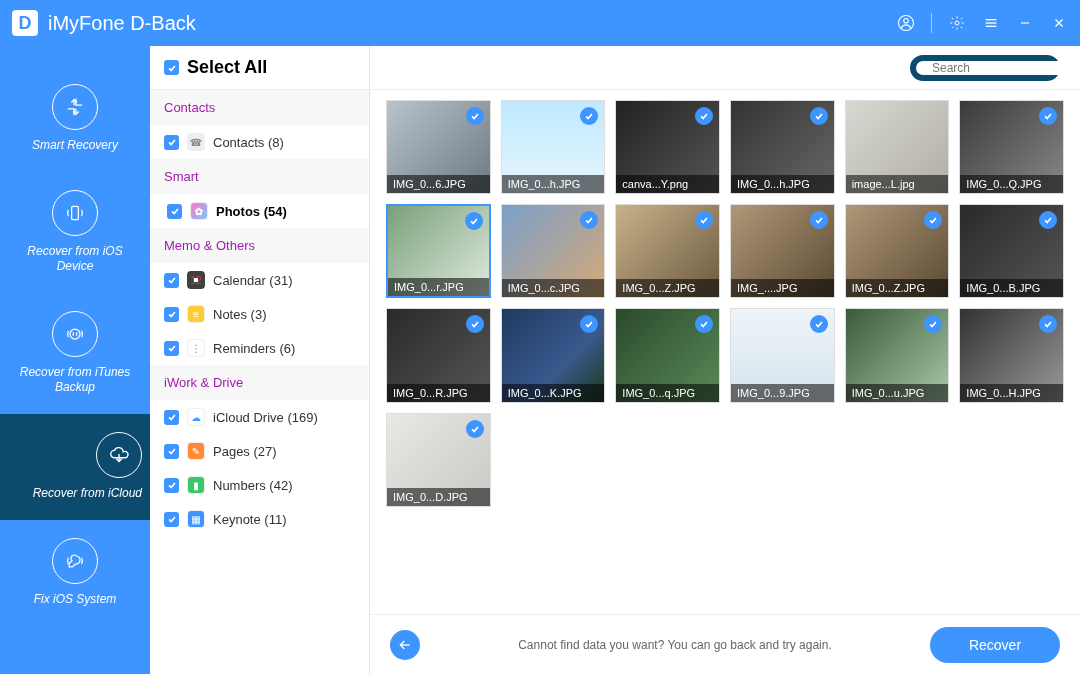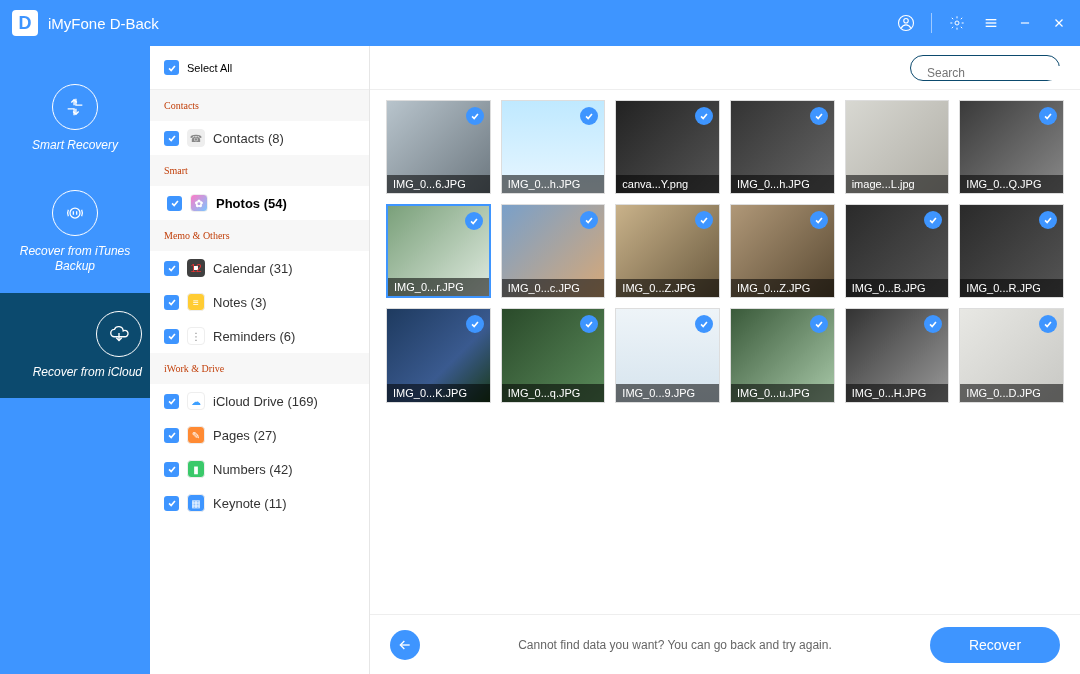--- a/index.html
+++ b/index.html
@@ -1,46 +1,46 @@
 <!DOCTYPE html>
 <html><head>
 <meta charset="utf-8">
 <style>
 * { margin: 0; padding: 0; box-sizing: border-box; font-family: Arial, sans-serif; }
 body { width: 1080px; height: 674px; background: #fff; overflow: hidden; }
 
 .titlebar { height: 46px; background: #3e95ff; display: flex; align-items: center; padding: 0 12px; color: #fff; }
 .logo-icon { width: 26px; height: 26px; background: #fff; border-radius: 4px; display: flex; align-items: center; justify-content: center; color: #3e95ff; font-weight: bold; font-size: 18px; margin-right: 10px; }
-.app-title { font-size: 15px; flex: 0 0 auto; }
+.app-title { font-size: 20px; flex: 0 0 auto; }
 .titlebar-spacer { flex: 1; }
 .titlebar-controls { display: flex; align-items: center; gap: 16px; }
 .titlebar-controls .tb-icon { width: 18px; height: 18px; display: flex; align-items: center; justify-content: center; cursor: pointer; }
 .tb-divider { width: 1px; height: 20px; background: rgba(255,255,255,0.5); }
 
 .content { display: flex; height: calc(100% - 46px); }
 
 .left-nav { width: 150px; background: #3e95ff; color: #fff; display: flex; flex-direction: column; padding-top: 20px; }
 .nav-item { display: flex; flex-direction: column; align-items: center; padding: 18px 8px; cursor: pointer; font-style: italic; }
 .nav-item.active { background: #0c4a6e; align-items: flex-end; }
 .nav-icon-ring { width: 46px; height: 46px; border: 1.5px solid #fff; border-radius: 50%; display: flex; align-items: center; justify-content: center; margin-bottom: 8px; }
 .nav-label { font-size: 12px; text-align: center; line-height: 1.3; }
 
 .middle { width: 220px; border-right: 1px solid #e6e6e6; overflow-y: auto; background: #fff; }
 .select-all-row { height: 44px; display: flex; align-items: center; padding: 0 14px; border-bottom: 1px solid #eee; }
-.cat-header { background: #f7f7f7; padding: 10px 14px; font-size: 10px; color: #c2410c; font-family: Liberation Serif, serif; }
+.cat-header { background: #f7f7f7; padding: 10px 14px; font-size: 13px; color: #a21caf; }
 .cat-item { display: flex; align-items: center; padding: 8px 14px 8px 14px; font-size: 13px; color: #333; cursor: pointer; gap: 8px;}
 .cat-item.active { background: #fff; color: #000; font-weight: bold; border-left: 3px solid transparent; }
 .chk { width: 15px; height: 15px; border-radius: 3px; background: #3e95ff; display: inline-flex; align-items: center; justify-content: center; flex-shrink: 0; }
 .chk svg{width:10px;height:10px;}
 .cat-icon { width: 18px; height: 18px; border-radius: 4px; display:inline-flex;align-items:center;justify-content:center;font-size:10px;color:#fff;flex-shrink:0;}
-.sa-label { font-size: 11px; font-weight: normal; margin-left: 8px; }
+.sa-label { font-size: 18px; font-weight: bold; margin-left: 8px; }
 
 .right { flex: 1; display: flex; flex-direction: column; }
 .search-row { height: 44px; display: flex; align-items: center; justify-content: flex-end; padding: 0 20px; border-bottom: 1px solid #eee; }
-.search-box { width: 150px; height: 26px; border: 1px solid #0c4a6e; border-radius: 13px; display: flex; align-items: flex-end; padding: 0 10px; color: #aaa; font-size: 12px; gap:6px;}
+.search-box { width: 150px; height: 26px; border: 6px solid #0c4a6e; border-radius: 13px; display: flex; align-items: flex-end; padding: 0 10px; color: #aaa; font-size: 12px; gap:6px;}
 .search-box input{border:none;outline:none;flex:1;font-size:12px;}
 
 .grid-wrap { flex: 1; overflow-y: auto; padding: 10px 16px; }
 .grid { display: grid; grid-template-columns: repeat(6, 1fr); gap: 10px; }
 .thumb { position: relative; aspect-ratio: 1/0.9; border: 1px solid #ddd; background:#ccc; overflow:hidden;}
 .thumb.selected{ border: 2px solid #3e95ff; }
 .thumb-check { position: absolute; top: 6px; right: 6px; width: 18px; height: 18px; border-radius: 50%; background: #3e95ff; display: flex; align-items: center; justify-content: center; }
 .thumb-label { position: absolute; bottom: 0; left: 0; right: 0; background: rgba(0,0,0,0.55); color: #fff; font-size: 11px; padding: 3px 6px; white-space:nowrap; overflow:hidden; text-overflow:ellipsis;}
 .thumb-img{width:100%;height:100%;}
 
@@ -123,38 +123,59 @@
             <polyline points="16,17 13,20 10,17" transform="translate(0 0)"></polyline>
             <path d="M11 4 L11 10"></path>
             <path d="M13 20 L13 14"></path>
           </svg>
         </div>
         <div class="nav-label">Smart Recovery</div>
       </div>
       <div class="nav-item">
         <div class="nav-icon-ring">
           <svg viewBox="0 0 24 24" width="20" height="20" fill="none" stroke="#fff" stroke-width="1.5">
+            <rect x="8" y="4" width="8" height="16" rx="1.5"></rect>
+            <line x1="12" y1="18" x2="12" y2="18"></line>
+            <path d="M4 8 A10 10 0 0 0 4 16"></path>
+            <path d="M20 8 A10 10 0 0 1 20 16"></path>
+          </svg>
+        </div>
+        <div class="nav-label">Recover from iOS Device</div>
+      </div>
+      <div class="nav-item">
+        <div class="nav-icon-ring">
+          <svg viewBox="0 0 24 24" width="20" height="20" fill="none" stroke="#fff" stroke-width="1.5">
             <circle cx="12" cy="12" r="6"></circle>
             <path d="M10 10v4M14 10v4"></path>
             <path d="M4 8 A10 10 0 0 0 4 16"></path>
             <path d="M20 8 A10 10 0 0 1 20 16"></path>
           </svg>
         </div>
         <div class="nav-label">Recover from iTunes Backup</div>
       </div>
       <div class="nav-item active">
         <div class="nav-icon-ring">
           <svg viewBox="0 0 24 24" width="22" height="22" fill="none" stroke="#fff" stroke-width="1.5">
             <path d="M7 15a4 4 0 010-8 5 5 0 019.6 1.5A3.5 3.5 0 1118 15H7z"></path>
             <polyline points="12 11 12 19"></polyline>
             <polyline points="9 16 12 19 15 16"></polyline>
           </svg>
         </div>
         <div class="nav-label">Recover from iCloud</div>
       </div>
+      <div class="nav-item">
+        <div class="nav-icon-ring">
+          <svg viewBox="0 0 24 24" width="20" height="20" fill="none" stroke="#fff" stroke-width="1.5">
+            <path d="M14 6a4 4 0 10-5.66 5.66L5 15v4h4l3.34-3.34A4 4 0 0014 6z"></path>
+            <path d="M4 8 A10 10 0 0 0 4 16"></path>
+            <path d="M20 8 A10 10 0 0 1 20 16"></path>
+          </svg>
+        </div>
+        <div class="nav-label">Fix iOS System</div>
+      </div>
     </div>
 
   <div class="middle">
     <div class="select-all-row">
       <span class="chk">
         <svg viewBox="0 0 24 24" stroke="#fff" stroke-width="4" fill="none">
             <polyline points="5,13 10,18 19,7"></polyline>
           </svg>
       </span>
       <span class="sa-label">Select All</span>
@@ -337,20 +358,29 @@
             </div>
     <div class="thumb-label">IMG_0...Z.JPG</div>
           </div>
           <div class="thumb ">
     <div class="thumb-img bg9"></div>
     <div class="thumb-check">
               <svg viewBox="0 0 24 24" width="10" height="10" stroke="#fff" stroke-width="4" fill="none">
                 <polyline points="5,13 10,18 19,7"></polyline>
               </svg>
             </div>
+    <div class="thumb-label">IMG_....JPG</div>
+          </div>
+          <div class="thumb ">
+    <div class="thumb-img bg9"></div>
+    <div class="thumb-check">
+              <svg viewBox="0 0 24 24" width="10" height="10" stroke="#fff" stroke-width="4" fill="none">
+                <polyline points="5,13 10,18 19,7"></polyline>
+              </svg>
+            </div>
     <div class="thumb-label">IMG_0...Z.JPG</div>
           </div>
           <div class="thumb ">
     <div class="thumb-img bg10"></div>
     <div class="thumb-check">
               <svg viewBox="0 0 24 24" width="10" height="10" stroke="#fff" stroke-width="4" fill="none">
                 <polyline points="5,13 10,18 19,7"></polyline>
               </svg>
             </div>
     <div class="thumb-label">IMG_0...B.JPG</div>

